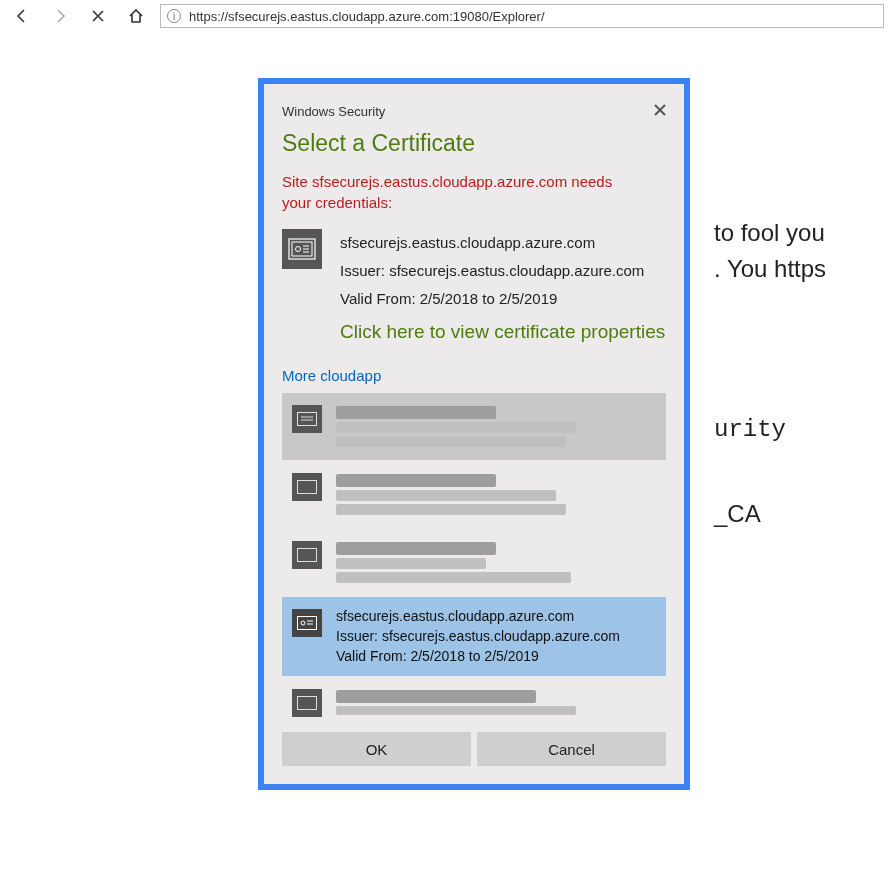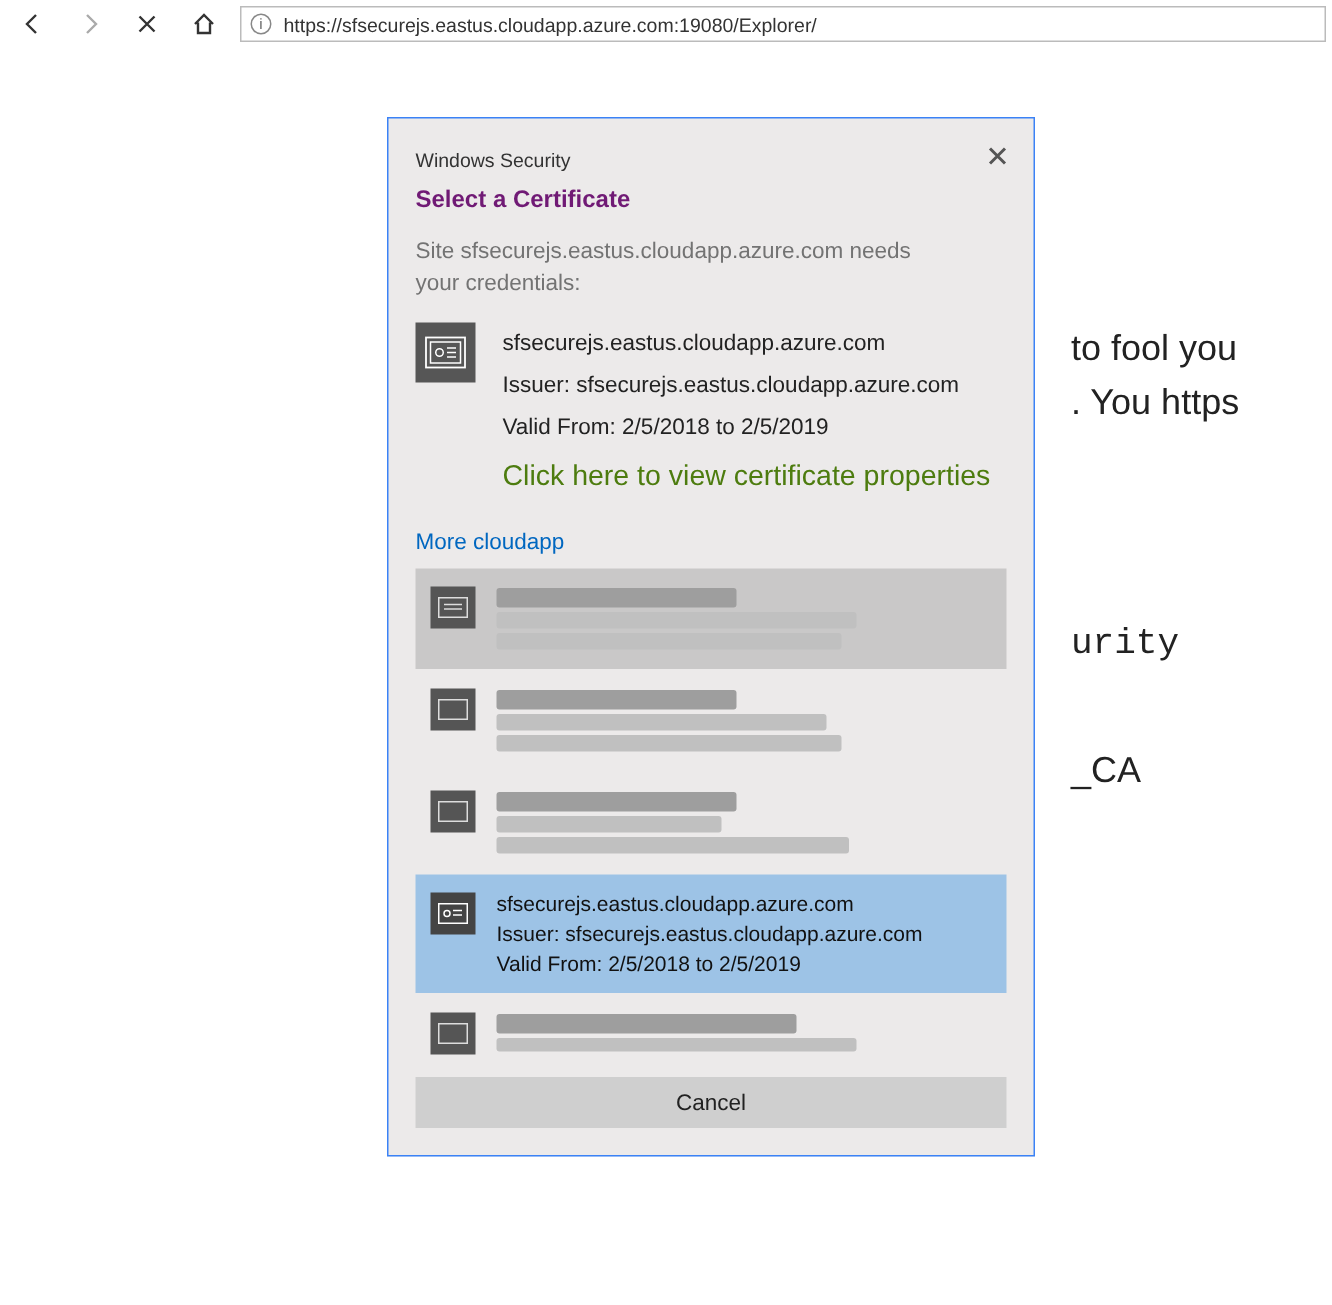--- a/index.html
+++ b/index.html
@@ -13,26 +13,26 @@
   .addr { flex:1; height:24px; border:1px solid #bbb; background:#fff; display:flex; align-items:center; padding:0 6px; font-size:13px; color:#333; margin-left:4px;}
   .addr .info-ic { width:14px; height:14px; border:1px solid #888; border-radius:50%; display:flex; align-items:center; justify-content:center; font-size:10px; color:#666; margin-right:8px;}
 
   
   .bg-text { position:absolute; color:#222; font-size:24px; }
   .bg1 { top:215px; left:714px; line-height:1.5; }
   .bg2 { top:416px; left:714px;font-family:Liberation Mono, monospace; }
   .bg3 { top:500px; left:714px; }
 
   
-  .dialog { position:absolute; top:78px; left:258px; width:432px; background:#eceaea; border:1px solid #3b82f6; padding:18px 18px 18px 18px; }
+  .dialog { position:absolute; top:78px; left:258px; width:432px; background:#eceaea; border:6px solid #3b82f6; padding:18px 18px 18px 18px; }
   .dlg-header { display:flex; justify-content:space-between; align-items:center; margin-bottom:10px;}
   .dlg-header .ws { font-size:13px; color:#333; }
   .dlg-header .close svg { width:12px; height:12px; stroke:#555; stroke-width:2; fill:none;}
-  .dlg-title { font-size:16px; color:#701a75; font-weight:700; margin-bottom:14px; }
-  .dlg-msg { font-size:15px; color:#737373; line-height:1.4; margin-bottom:16px; max-width:360px;}
+  .dlg-title { font-size:23px; color:#4d7c0f; font-weight:400; margin-bottom:14px; }
+  .dlg-msg { font-size:15px; color:#b91c1c; line-height:1.4; margin-bottom:16px; max-width:360px;}
 
   .cert-top { display:flex; gap:18px; margin-bottom:18px;}
   .cert-ic { width:40px; height:40px; background:#565656; display:flex; align-items:center; justify-content:center; flex-shrink:0;}
   .cert-ic svg { width:28px; height:22px; }
   .cert-info { font-size:15px; color:#222; line-height:1.85;}
   .cert-link { color:#4d7c0f; font-size:19px; display:inline-block; margin-top:2px;}
 
   .more { color:#0067c0; font-size:15px; margin-bottom:8px; display:inline-block;}
 
   .choice { display:flex; align-items:flex-start; gap:14px; padding:10px 10px; margin:1px 0; }
@@ -182,15 +182,16 @@
           <rect x="0.5" y="0.5" width="19" height="13" fill="none" stroke="#ddd"></rect>
         </svg>
       </div>
     <div class="lines">
         <span class="blurline b1" style="width:200px"></span>
         <span class="blurline b3" style="width:240px;height:9px"></span>
       </div>
   </div>
 
   <div class="btnrow">
+    <button class="btn">OK</button>
     <button class="btn">Cancel</button>
   </div>
 </div>
 
 </body></html>

